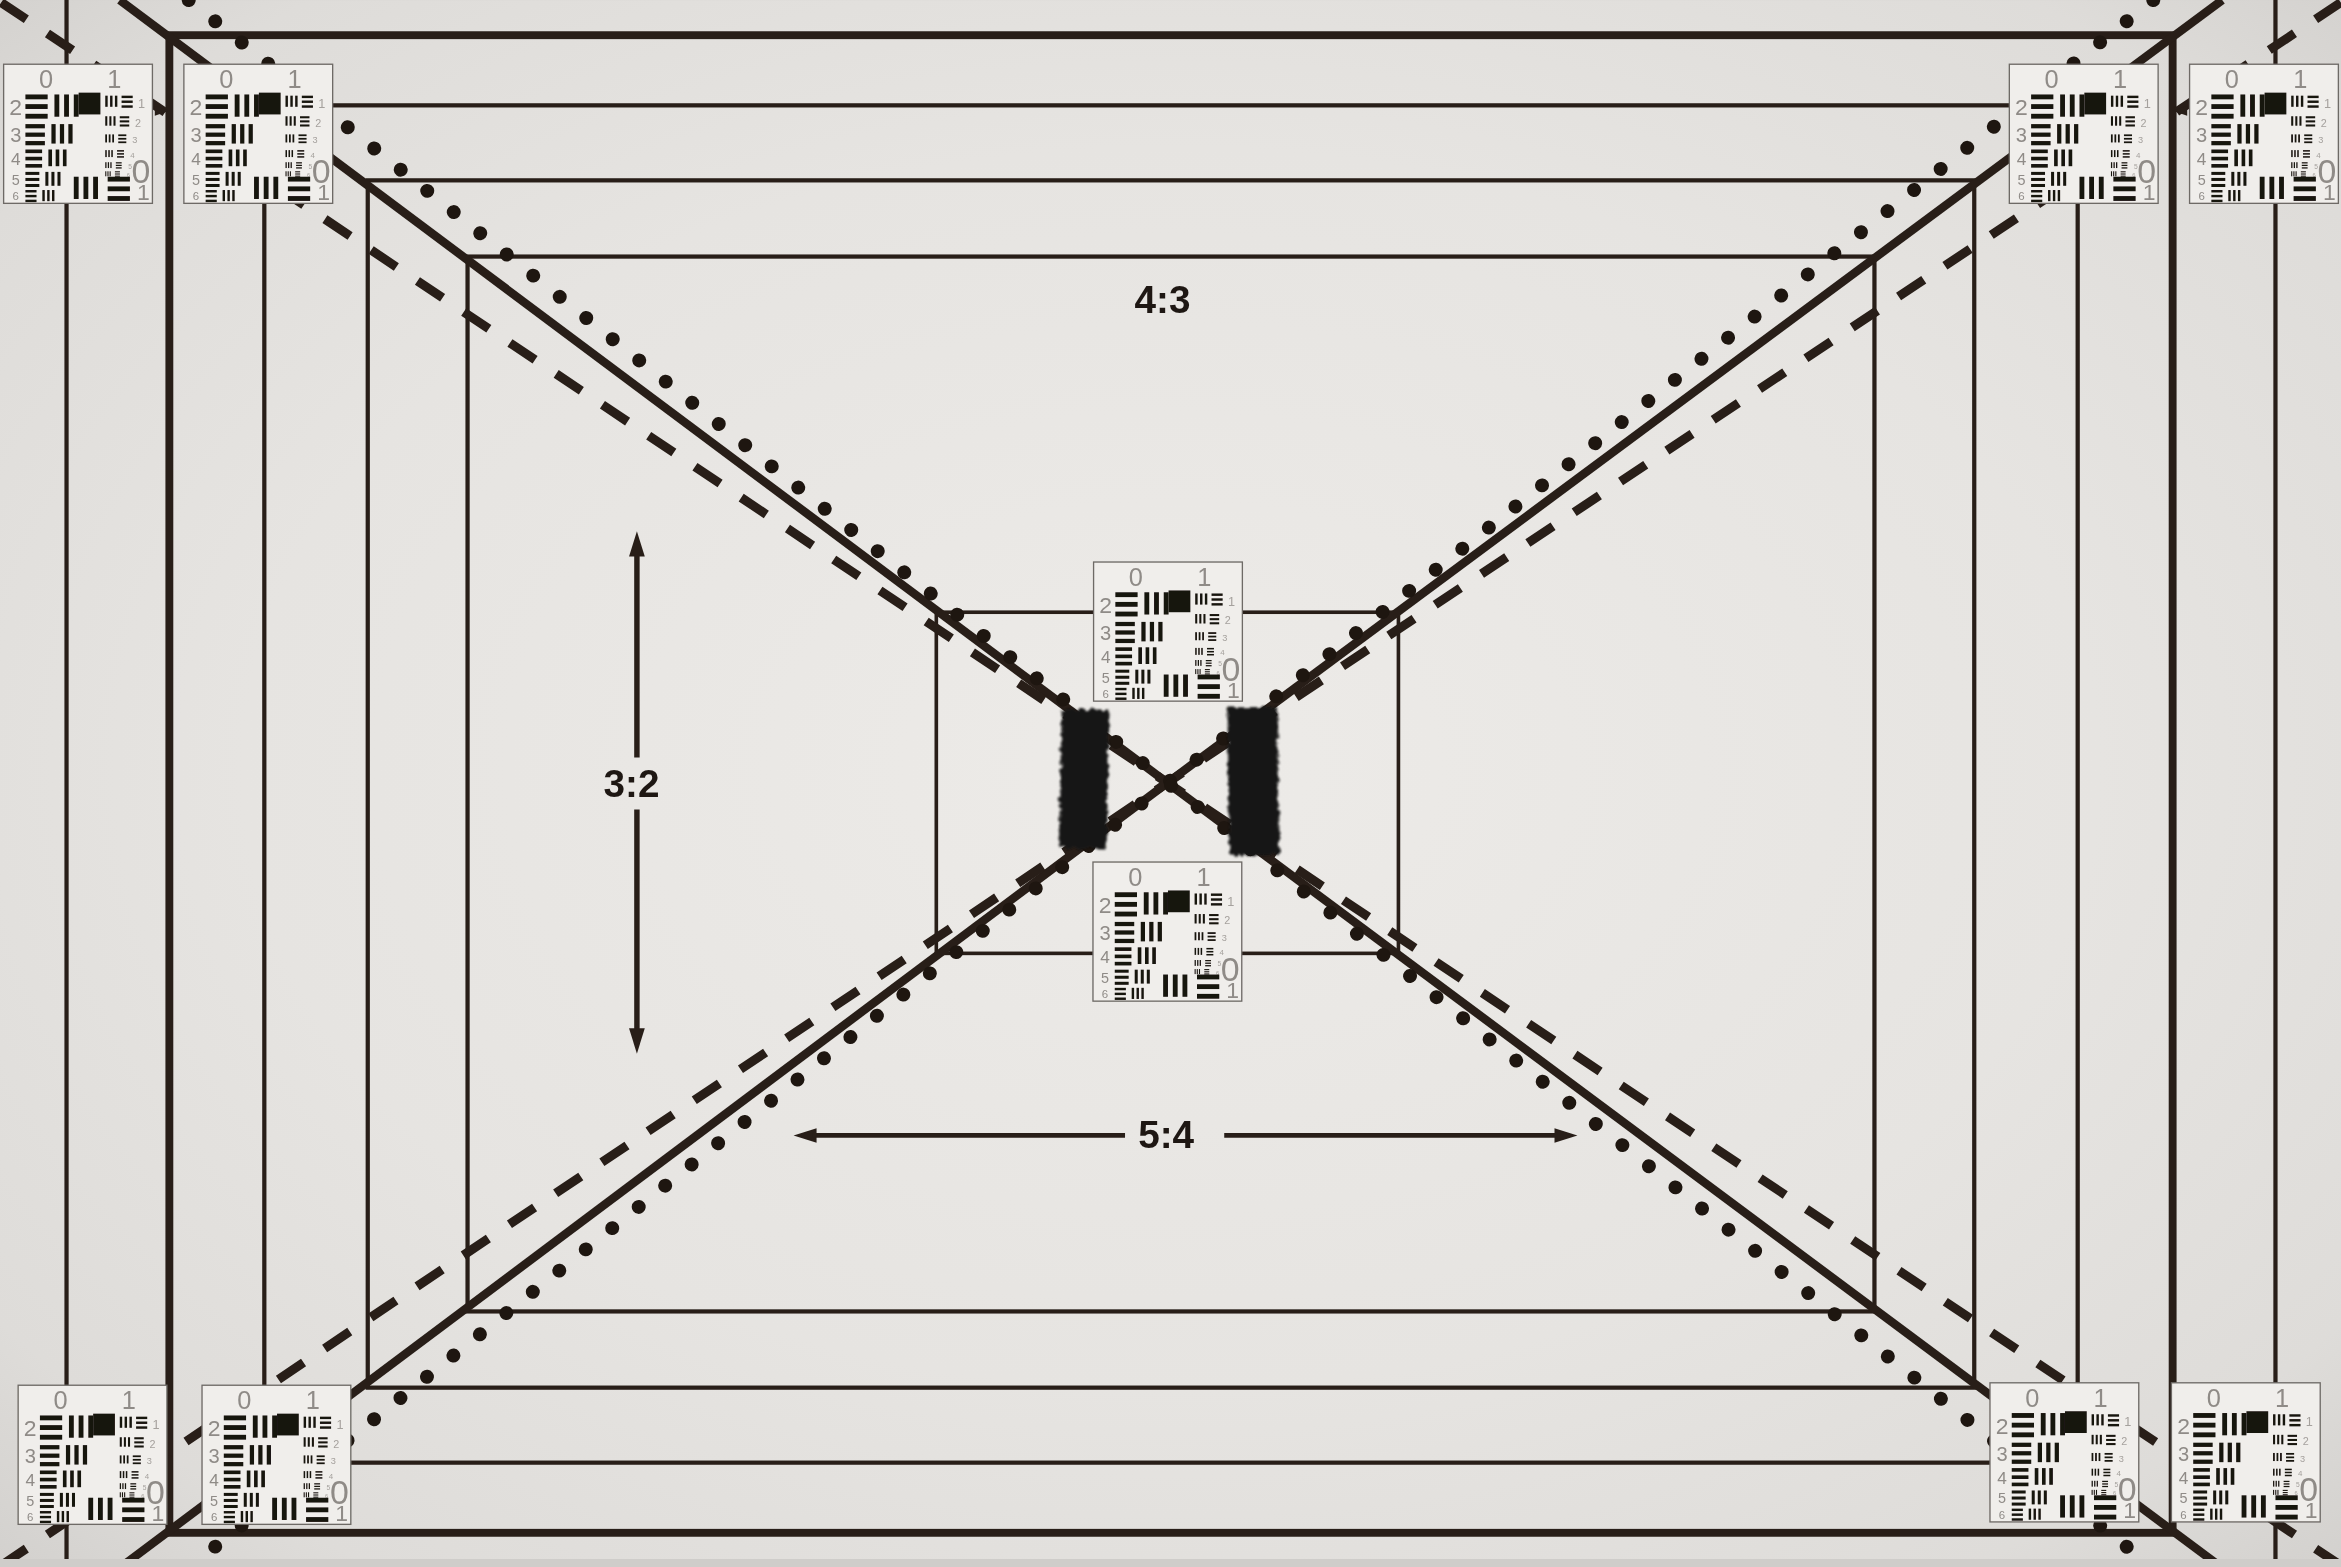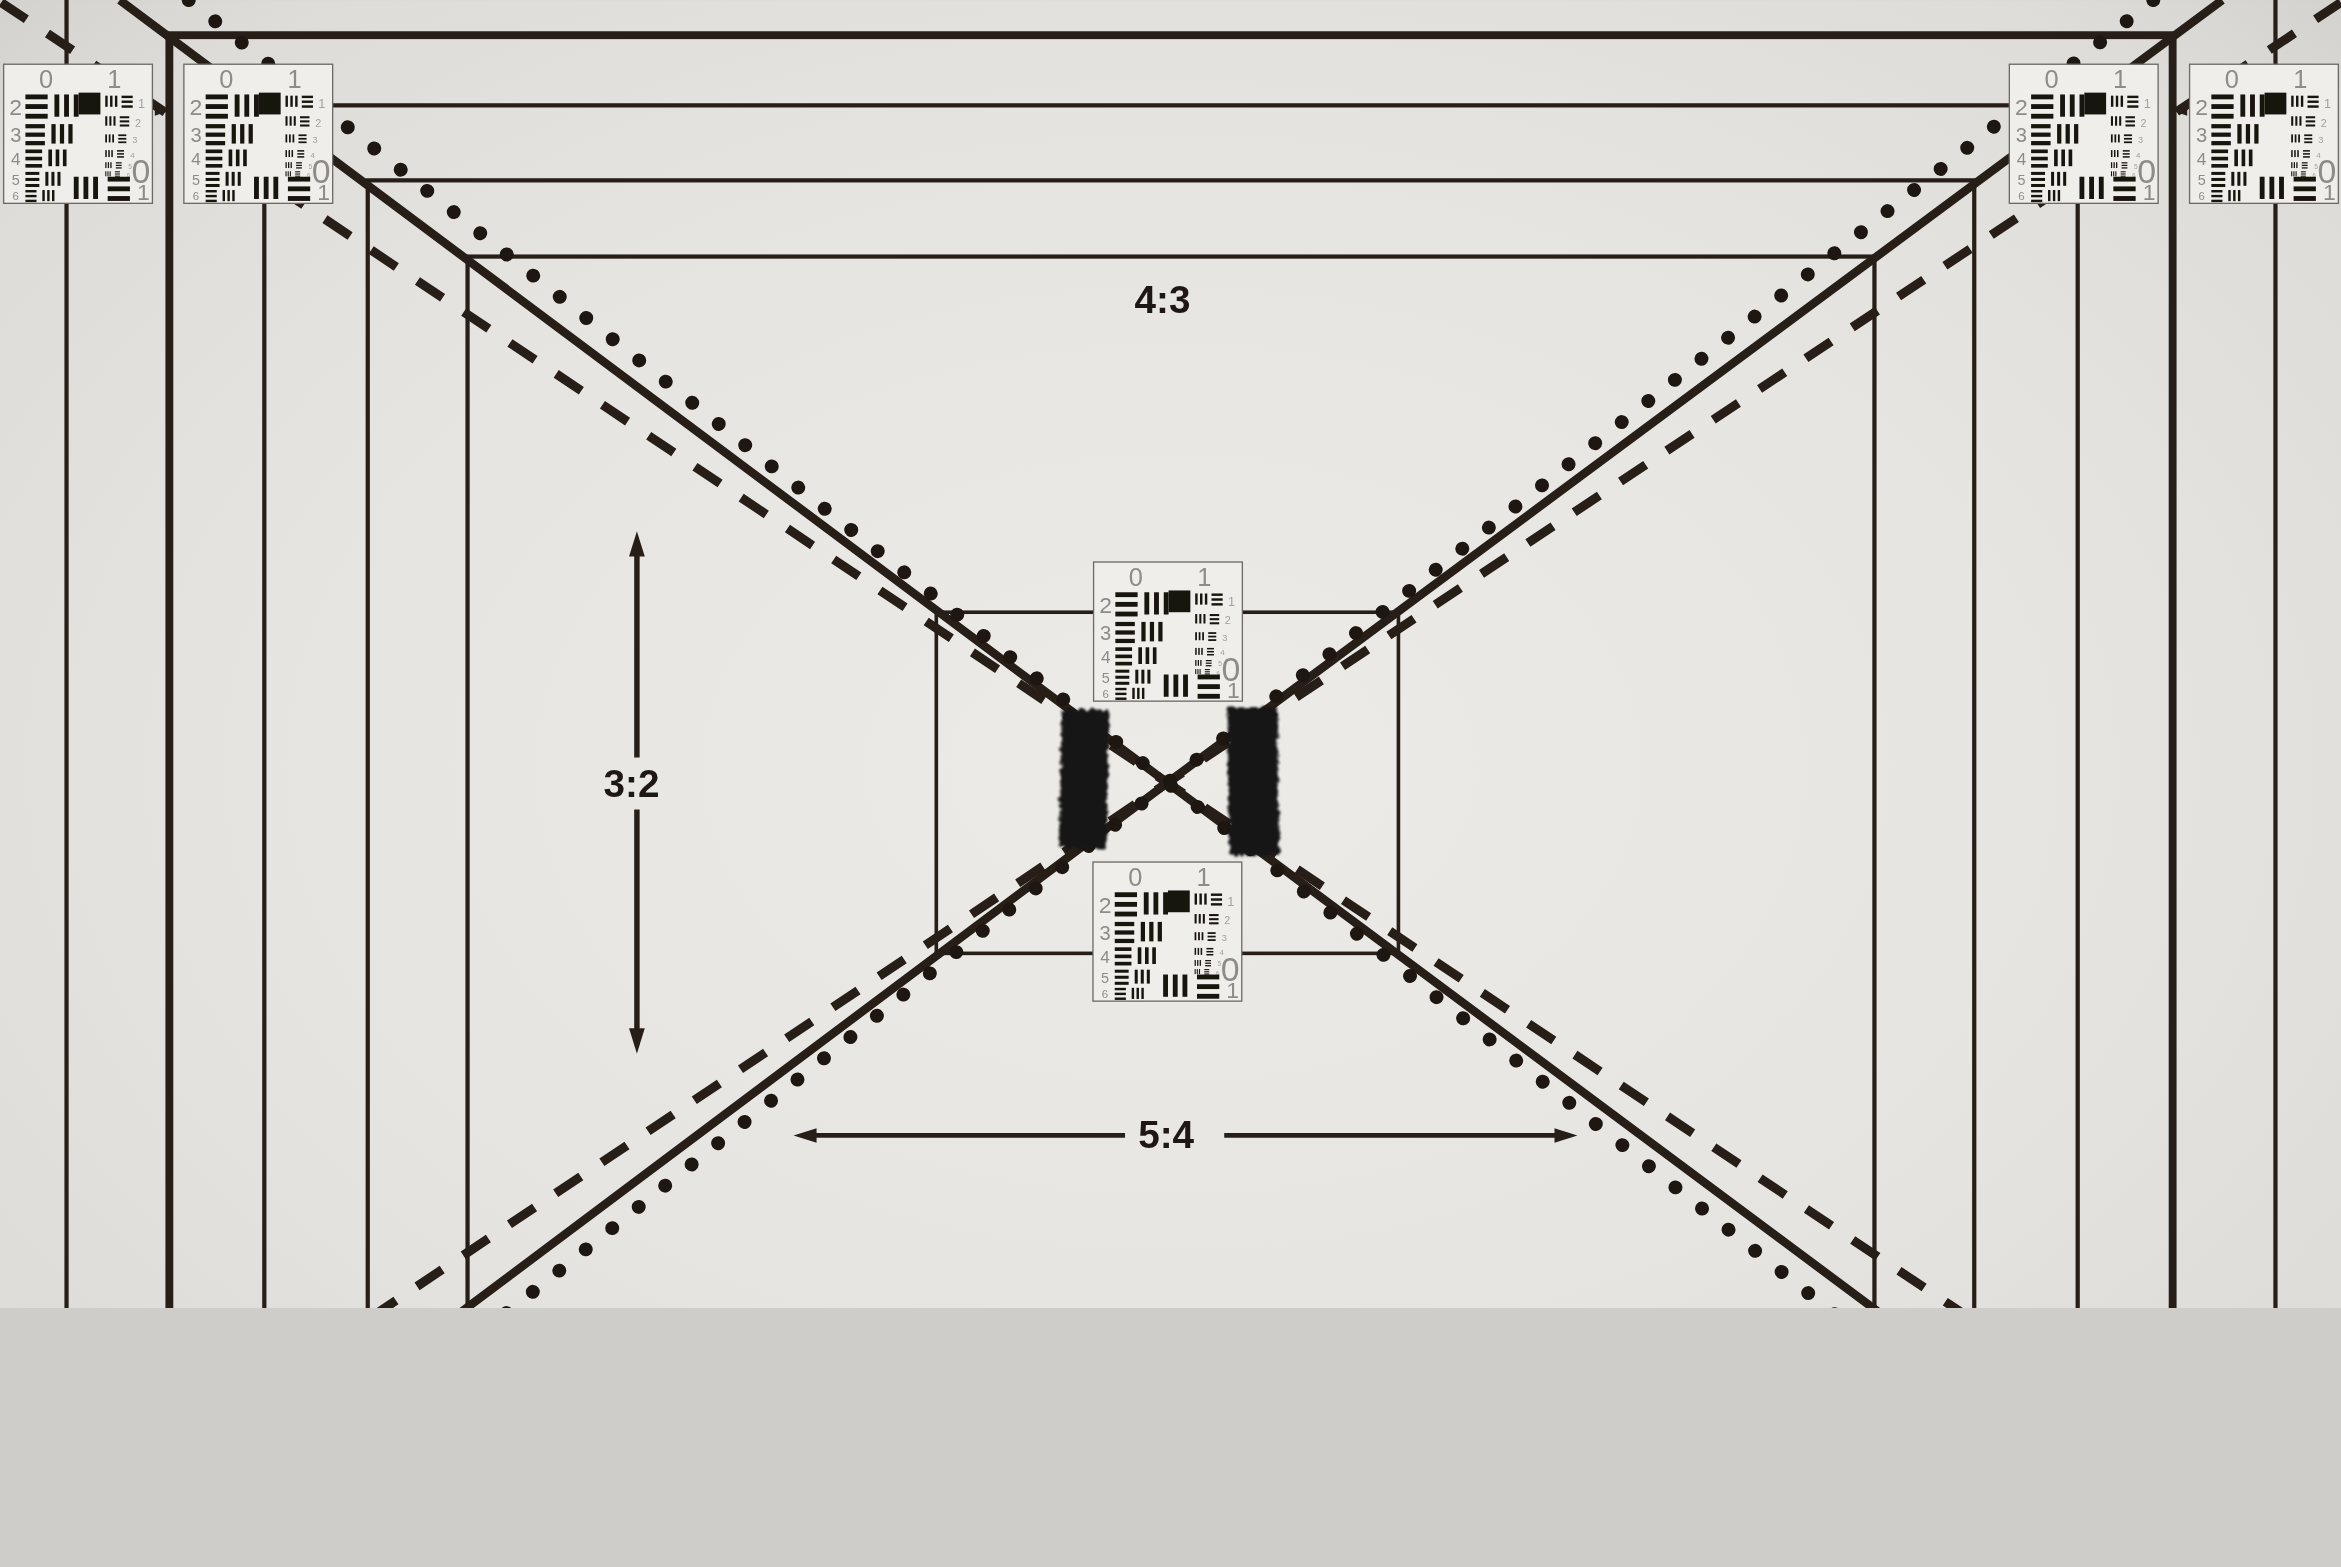--- a/index.html
+++ b/index.html
@@ -1,16 +1,16 @@
 <!DOCTYPE html>
 <html style="font-size:9.7px"><head>
 <meta charset="utf-8">
 <style>
   html,body{margin:0;padding:0;background:#cfcdca;}
-  #stage{position:relative;width:2342px;height:1308px;overflow:hidden;
+  #stage{position:relative;width:2342px;height:1559px;overflow:hidden;
          font-family:"Liberation Sans", sans-serif;}
   svg{display:block;width:2342px;height:1568px;}
   text.aspect{font-family:"Liberation Sans",sans-serif;font-weight:bold;
               font-size:64px;fill:#1e1713;text-anchor:middle;}
 </style>
 </head>
 <body>
 
 <div id="stage">
 <svg id="chart" viewBox="0 0 3872 2592">

